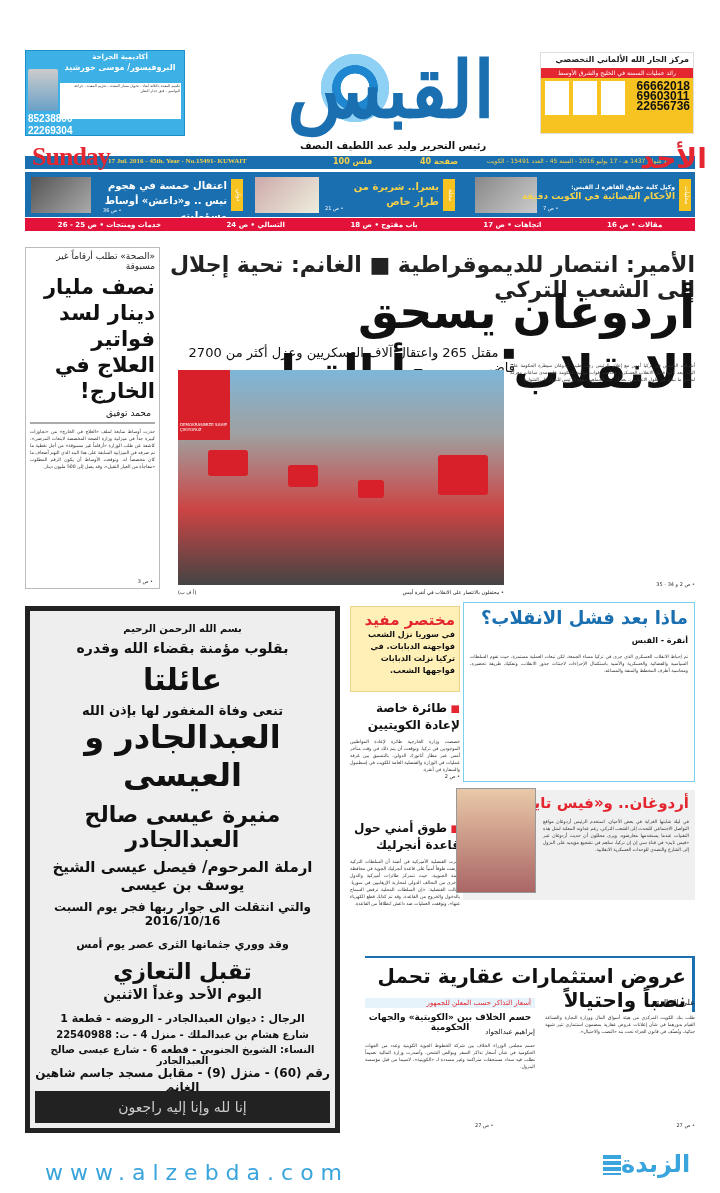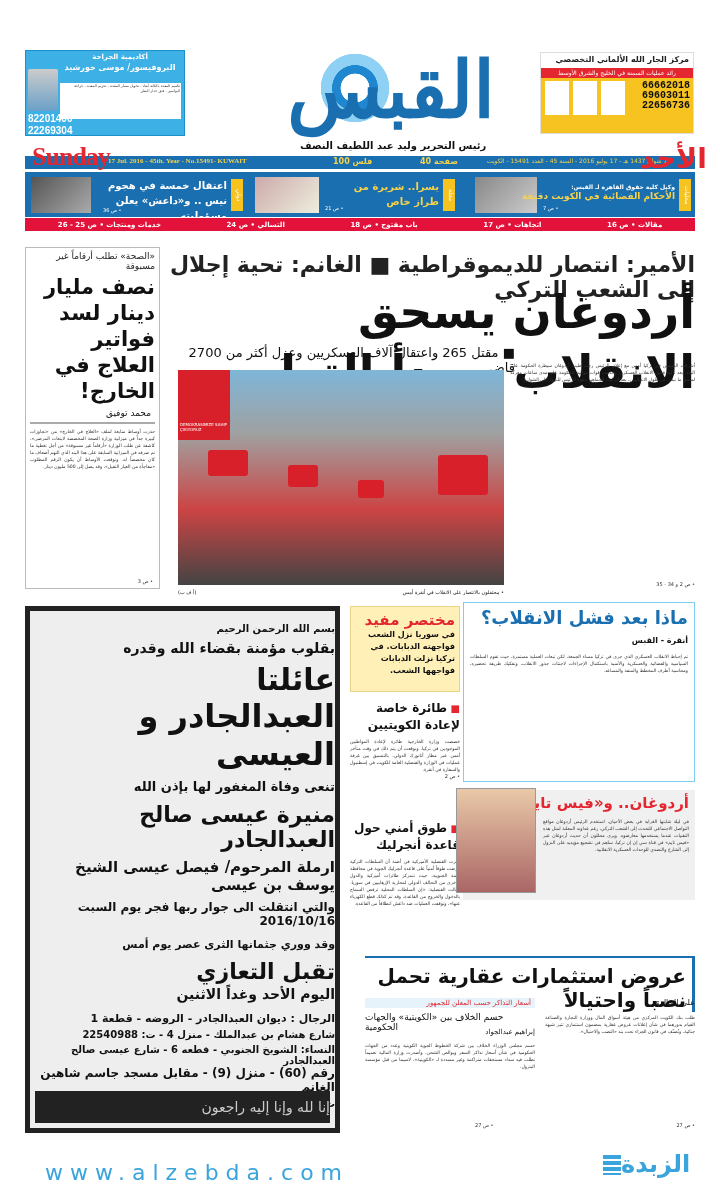--- a/index.html
+++ b/index.html
@@ -15,21 +15,21 @@
 #ad-left .ph1{top:62px}#ad-left .ph2{top:74px}
 #logo{left:215px;top:40px;width:280px;height:100px}
 #logo .txt{position:absolute;right:0;top:0;font-size:78px;font-weight:bold;color:#1a6fb0;font-family:"DejaVu Serif",serif;direction:rtl;letter-spacing:-4px;line-height:100px}
 #logo .flower{position:absolute;left:100px;top:8px;width:80px;height:80px;border-radius:50%;background:radial-gradient(circle,#fff 25%,#1e87cf 26%,#1e87cf 40%,#8fd1f5 41%,#8fd1f5 60%,#fff 61%)}
 #editor{left:300px;top:140px;font-size:10px;font-weight:bold;direction:rtl}
 #ad-right{left:540px;top:52px;width:154px;height:82px;background:#fff;border:1px solid #ddd}
 #ad-right .h{font-size:8px;font-weight:bold;direction:rtl;text-align:right;padding:2px 4px;color:#222;height:15px}
 #ad-right .red{background:#e3262f;color:#fff;font-size:6px;text-align:center;direction:rtl;height:10px;line-height:10px}
 #ad-right .yel{background:#f6c321;height:55px;position:relative}
 #ad-right .pic{position:absolute;top:3px;width:24px;height:34px;background:#fff}
-#ad-right .phones{position:absolute;right:3px;top:3px;font-size:10px;font-weight:bold;line-height:10px;font-family:Liberation Mono, monospace;}
+#ad-right .phones{position:absolute;right:3px;top:3px;font-size:12px;font-weight:bold;line-height:10px;font-family:Liberation Sans, sans-serif;}
 
 #datebar{left:25px;top:156px;width:670px;height:13px;background:#1a6fb0}
 #sunday{left:32px;top:142px;font-family:"Liberation Serif",serif;font-weight:bold;font-size:26px;color:#e3262f;letter-spacing:-1px}
 #datebar .en{position:absolute;left:83px;top:1px;font-size:7px;color:#f6d24b;font-weight:bold;font-family:"Liberation Serif",serif}
 #datebar .price{position:absolute;left:308px;top:1px;font-size:8px;color:#f6d24b;font-weight:bold}
 #datebar .pages{position:absolute;left:395px;top:1px;font-size:8px;color:#f6d24b;font-weight:bold}
 #datebar .ar{position:absolute;left:462px;top:1px;font-size:6px;color:#f6d24b;direction:rtl}
 #ahad{left:640px;top:142px;font-size:28px;font-weight:bold;color:#e3262f;direction:rtl}
 
 #teasers{left:25px;top:172px;width:670px;height:45px;background:#1a6fb0}
@@ -52,21 +52,21 @@
 #health .author{font-size:9px;text-align:right;direction:rtl;padding:4px;border-bottom:2px solid #aaa;margin:0 4px}
 .tinytext{font-size:4.6px;line-height:7px;direction:rtl;text-align:justify;color:#333}
 .ref{font-size:5px;direction:rtl;color:#333}
 
 #photo{left:178px;top:370px;width:326px;height:215px;background:linear-gradient(180deg,#7eb6d8 0%,#a0a0a0 30%,#c44 65%,#444 100%);overflow:hidden}
 #photo .banner{position:absolute;left:0;top:0;width:52px;height:70px;background:#d8202a}
 #photo .flag{position:absolute;background:#d8202a;border-radius:3px}
 #caption{left:178px;top:589px;width:326px;font-size:5px;direction:rtl;text-align:right}
 #lead{left:510px;top:362px;width:185px;height:225px}
 
-#funeral{left:25px;top:606px;width:315px;height:527px;border:5px solid #222;background:#eee;text-align:right;direction:rtl}
+#funeral{left:25px;top:606px;width:315px;height:527px;border:5px solid #222;background:#eee;text-align:center;direction:rtl}
 #funeral .l{font-weight:bold;color:#111}
 #funeral .bottom{position:absolute;left:5px;right:5px;bottom:5px;height:32px;background:#222;color:#ccc;font-size:14px;line-height:32px}
 
 #mukh{left:350px;top:606px;width:110px;height:86px;background:#fff0b8;border:1px solid #e8d58a;direction:rtl;text-align:right;padding:4px}
 #mukh .t{color:#e3262f;font-size:15px;font-weight:bold}
 #mukh .p{font-size:8px;font-weight:bold;line-height:12px}
 .sideitem{position:absolute;direction:rtl;text-align:right}
 .sideitem .h{font-size:12px;font-weight:bold;line-height:17px}
 .sideitem .h:before{content:"■ ";color:#e3262f;font-size:10px}
 
@@ -86,21 +86,21 @@
 #zlogo .bars{display:inline-block;width:18px;height:20px;background:repeating-linear-gradient(#3aa4dc 0 4px,#fff 4px 6px);vertical-align:middle;margin-left:3px}
 </style>
 </head>
 <body>
 
 <div id="ad-left" class="abs">
   <div class="photo"></div>
   <div class="t1">أكاديمية الجراحة</div>
   <div class="t2">البروفيسور/ موسى خورشيد</div>
   <div class="body">تكميم المعدة بالثلاثة أبعاد - تحويل مسار المعدة - تحزيم المعدة - جراحة البواسير - فتق جدار البطن</div>
-  <div class="ph1">82201400</div>
+  <div class="ph1">85238800</div>
   <div class="ph2">22269304</div>
 </div>
 
 <div id="logo" class="abs">
   <div class="flower"></div>
   <div class="txt">القبس</div>
 </div>
 <div id="editor" class="abs">رئيس التحرير وليد عبد اللطيف النصف</div>
 
 <div id="ad-right" class="abs">
@@ -137,21 +137,21 @@
   </div>
   <div class="teaser" style="left:230px;width:210px">
     <div class="tag" style="right:10px">مجلة</div>
     <div class="tpic" style="left:0;width:64px;background:linear-gradient(135deg,#caa,#eed)"></div>
     <div class="ttxt" style="right:26px;top:4px;width:110px;font-size:10px;color:#f6d24b">يسرا.. شريرة من طراز خاص</div>
     <div class="tref" style="left:70px;top:30px">• ص 21</div>
   </div>
   <div class="teaser" style="left:4px;width:222px">
     <div class="tag" style="right:8px">دولي</div>
     <div class="tpic" style="left:2px;width:60px;background:linear-gradient(135deg,#555,#aaa)"></div>
-    <div class="ttxt" style="right:24px;top:3px;width:130px;font-size:10px;color:#fff">اعتقال خمسة في هجوم نيس .. و«داعش» يعلن مسؤوليته</div>
+    <div class="ttxt" style="right:24px;top:3px;width:130px;font-size:10px;color:#fff">اعتقال خمسة في هجوم نيس .. و«داعش» أوساط مسؤوليته</div>
     <div class="tref" style="left:74px;top:32px">• ص 36</div>
   </div>
 </div>
 
 <div id="sectbar" class="abs">
   <span>مقالات • ص 16</span>
   <span>اتجاهات • ص 17</span>
   <span>باب مفتوح • ص 18</span>
   <span>التسالي • ص 24</span>
   <span>خدمات ومنتجات • ص 25 - 26</span>
@@ -184,22 +184,22 @@
   <div class="title">نصف مليار دينار لسد فواتير العلاج في الخارج!</div>
   <div class="author">محمد توفيق</div>
   <div class="tinytext" style="padding:4px">حذرت أوساط متابعة لملف «العلاج في الخارج» من «تجاوزات كبيرة جداً في ميزانية وزارة الصحة المخصصة لابتعاث المرضى»، كاشفة عن طلب الوزارة «أرقاماً غير مسبوقة» من أجل تغطية ما تم صرفه في الميزانية السابقة على هذا البند الذي التهم أضعاف ما كان مخصصاً له. وتوقعت الأوساط أن يكون الرقم المطلوب «مفاجأة من العيار الثقيل»، وقد يصل إلى 500 مليون دينار.</div>
   <div class="ref" style="position:absolute;bottom:4px;right:6px">• ص 3</div>
 </div>
 
 <div id="funeral" class="abs">
   <div class="l" style="font-size:10px;margin-top:12px">بسم الله الرحمن الرحيم</div>
   <div class="l" style="font-size:14px;margin-top:6px">بقلوب مؤمنة بقضاء الله وقدره</div>
   <div class="l" style="font-size:30px;margin-top:6px">عائلتا</div>
+  <div class="l" style="font-size:13px;margin-top:6px">تنعى وفاة المغفور لها بإذن الله</div>
   <div class="l" style="font-size:32px">العبدالجادر و العيسى</div>
-  <div class="l" style="font-size:13px;margin-top:6px">تنعى وفاة المغفور لها بإذن الله</div>
   <div class="l" style="font-size:22px;margin-top:8px">منيرة عيسى صالح العبدالجادر</div>
   <div class="l" style="font-size:15px;margin-top:6px">ارملة المرحوم/ فيصل عيسى الشيخ يوسف بن عيسى</div>
   <div class="l" style="font-size:12px;margin-top:6px">والتي انتقلت الى جوار ربها فجر يوم السبت 2016/10/16</div>
   <div class="l" style="font-size:11px;margin-top:10px">وقد ووري جثمانها الثرى عصر يوم أمس</div>
   <div class="l" style="font-size:22px;margin-top:8px">تقبل التعازي</div>
   <div class="l" style="font-size:14px;margin-top:2px">اليوم الأحد وغداً الاثنين</div>
   <div class="l" style="font-size:11px;margin-top:10px">الرجال : ديوان العبدالجادر - الروضه - قطعة 1</div>
   <div class="l" style="font-size:10px;margin-top:4px">شارع هشام بن عبدالملك - منزل 4 - ت: 22540988</div>
   <div class="l" style="font-size:10px;margin-top:4px">النساء: الشويخ الجنوبي - قطعه 6 - شارع عيسى صالح العبدالجادر</div>
   <div class="l" style="font-size:12px;margin-top:0">رقم (60) - منزل (9) - مقابل مسجد جاسم شاهين الغانم</div>
@@ -232,20 +232,20 @@
   <div class="tinytext" style="position:absolute;top:28px;right:6px;left:80px">في ليلة شابتها الغرابة في بعض الأحيان، استخدم الرئيس أردوغان مواقع التواصل الاجتماعي للتحدث إلى الشعب التركي، رغم عداوته المعلنة لمثل هذه التقنيات عندما يستخدمها معارضوه. ويرى محللون أن حديث أردوغان عبر «فيس تايم» في قناة سي إن إن تركيا، ساهم في تشجيع مؤيديه على النزول إلى الشارع والتصدي للوحدات العسكرية الانقلابية.</div>
 </div>
 <div id="ftphoto" class="abs"></div>
 
 <div id="invest" class="abs">
   <div class="t">عروض استثمارات عقارية تحمل نصباً واحتيالاً</div>
   <div style="position:absolute;right:0;top:42px;width:150px;font-size:8px;direction:rtl;text-align:right">علي الخالدي</div>
   <div class="tinytext" style="position:absolute;right:0;top:58px;width:150px">طلب بنك الكويت المركزي من هيئة أسواق المال ووزارة التجارة والصناعة القيام بدورهما في شأن إعلانات عروض عقارية بمضمون استثماري تثير شبهة جنائية، وتُصنّف في قانون الجزاء تحت بند «النصب والاحتيال».</div>
   <div class="ref" style="position:absolute;right:0;top:166px">• ص 27</div>
   <div style="position:absolute;left:0;top:42px;width:170px;background:#e6f3fb;color:#e3262f;font-size:7px;direction:rtl;text-align:right;padding:1px 4px">أسعار التذاكر حسب المعلن للجمهور</div>
-  <div style="position:absolute;left:0;top:56px;width:170px;font-size:9px;font-weight:normal;direction:rtl;text-align:left">حسم الخلاف بين «الكويتية» والجهات الحكومية</div>
+  <div style="position:absolute;left:0;top:56px;width:170px;font-size:9px;font-weight:bold;direction:rtl;text-align:center">حسم الخلاف بين «الكويتية» والجهات الحكومية</div>
   <div style="position:absolute;left:0;top:72px;width:170px;font-size:7px;direction:rtl;text-align:right">إبراهيم عبدالجواد</div>
   <div class="tinytext" style="position:absolute;left:0;top:86px;width:170px">حسم مجلس الوزراء الخلاف بين شركة الخطوط الجوية الكويتية وعدد من الجهات الحكومية في شأن أسعار تذاكر السفر وبوالص الشحن. وأصدرت وزارة المالية تعميماً تطلب فيه سداد مستحقات متراكمة وغير مسددة لـ «الكويتية»، لاسيما من قبل مؤسسة البترول.</div>
   <div class="ref" style="position:absolute;left:110px;top:166px">• ص 27</div>
 </div>
 
 <div id="url" class="abs">www.alzebda.com</div>
 <div id="zlogo" class="abs"><span>الزبدة</span><span class="bars"></span></div>
 
 </body></html>

